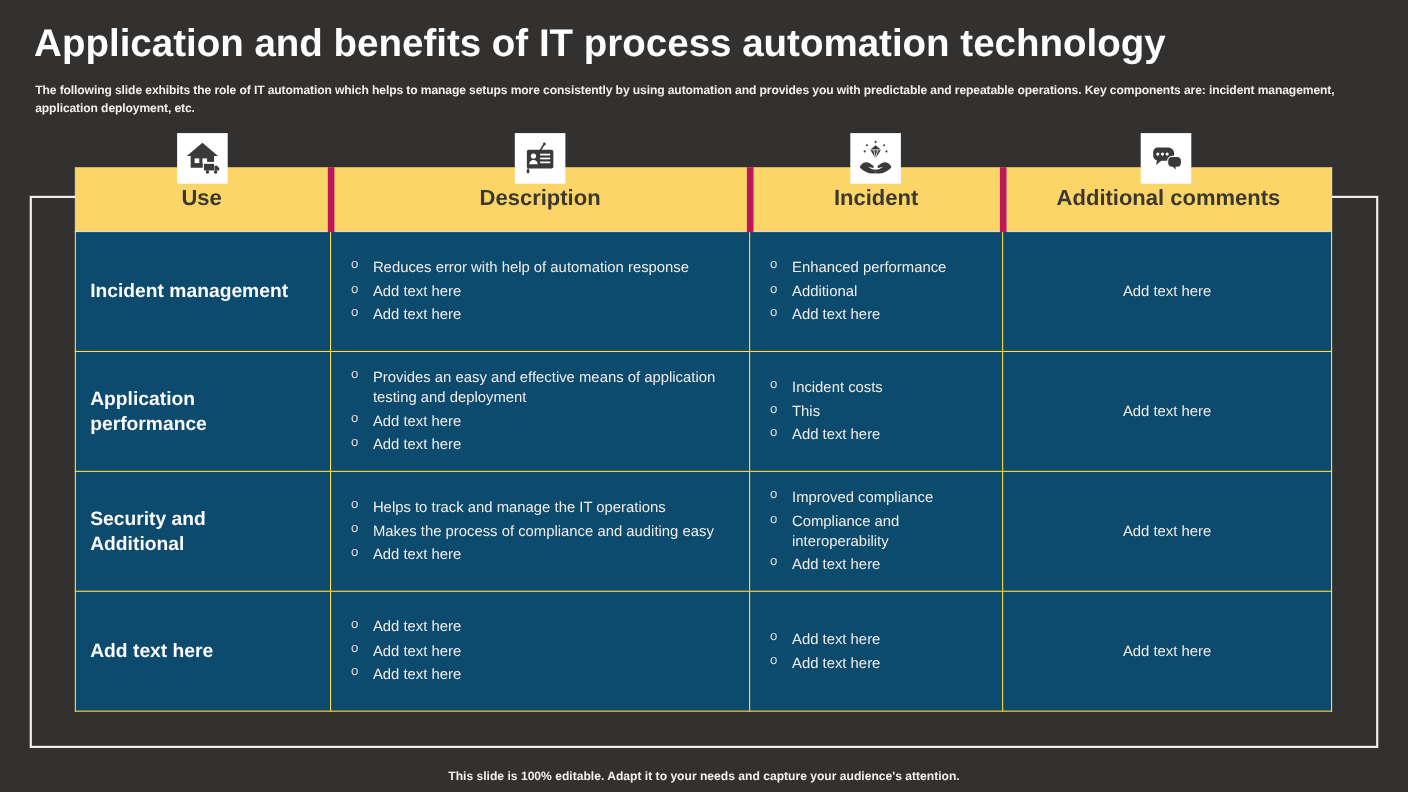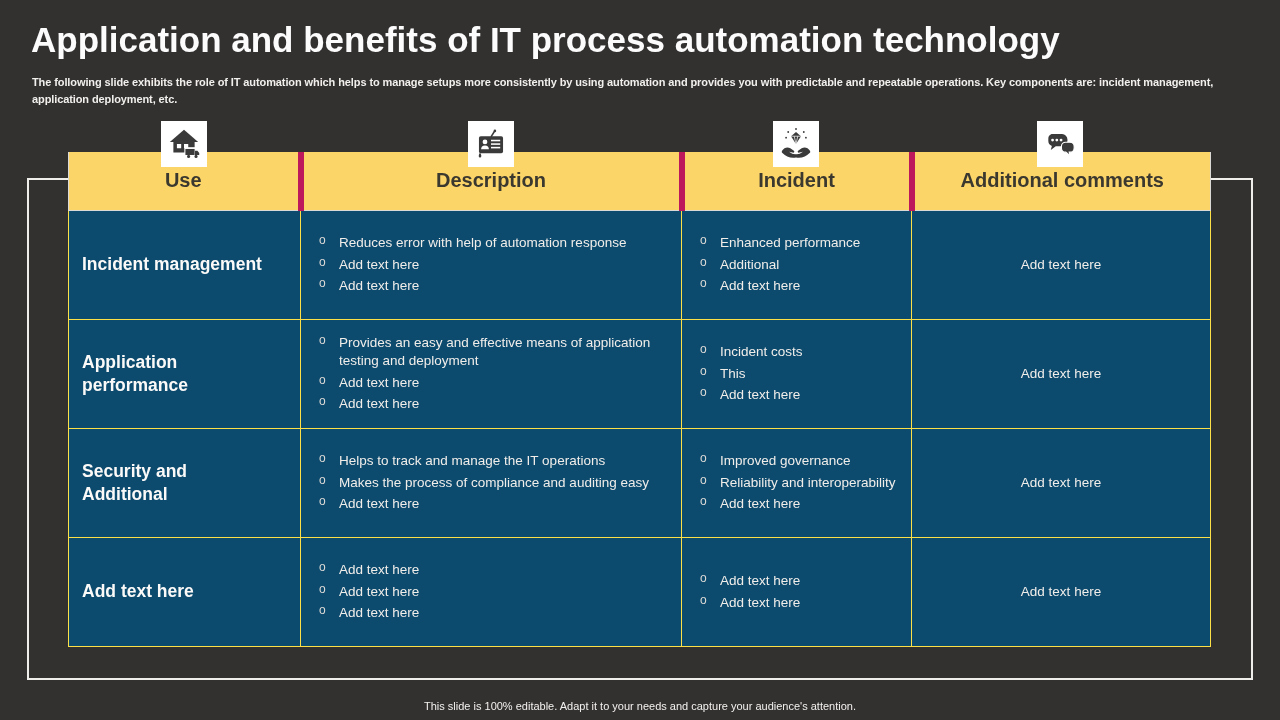--- a/index.html
+++ b/index.html
@@ -60,21 +60,21 @@
   .icon-box {
     position:absolute; top:121px; width:46px; height:46px;
     background:#ffffff; display:flex; align-items:center; justify-content:center;
     z-index:3;
   }
   .icon-box svg { width:34px; height:34px; display:block; }
   .ib1 { left:161px; } .ib2 { left:468px; } .ib3 { left:773px; } .ib4 { left:1037px; }
 
   .footer {
     position:absolute; left:0; right:0; bottom:8px;
-    text-align:center; font-size:11px; font-weight:normal; color:#f3f1ee;
+    text-align:center; font-size:11px; font-weight:bold; color:#f3f1ee;
   }
 </style>
 </head>
 <body>
 
 <div class="slide">
 
   <h1 class="title">Application and benefits of IT process automation technology</h1>
   <p class="subtitle">The following slide exhibits the role of IT automation which helps to manage setups more consistently by using automation and provides you with predictable and repeatable operations. Key components are: incident management, application deployment, etc.</p>
 
@@ -136,22 +136,22 @@
         <td class="use">Security and Additional</td>
         <td>
           <ul class="blist">
             <li>Helps to track and manage the IT operations</li>
             <li>Makes the process of compliance and auditing easy</li>
             <li>Add text here</li>
           </ul>
         </td>
         <td>
           <ul class="blist">
-            <li>Improved governance</li>
-            <li>Reliability and interoperability</li>
+            <li>Improved compliance</li>
+            <li>Compliance and interoperability</li>
             <li>Add text here</li>
           </ul>
         </td>
         <td class="cmt">Add text here</td>
       </tr>
       <tr>
         <td class="use">Add text here</td>
         <td>
           <ul class="blist">
             <li>Add text here</li>

